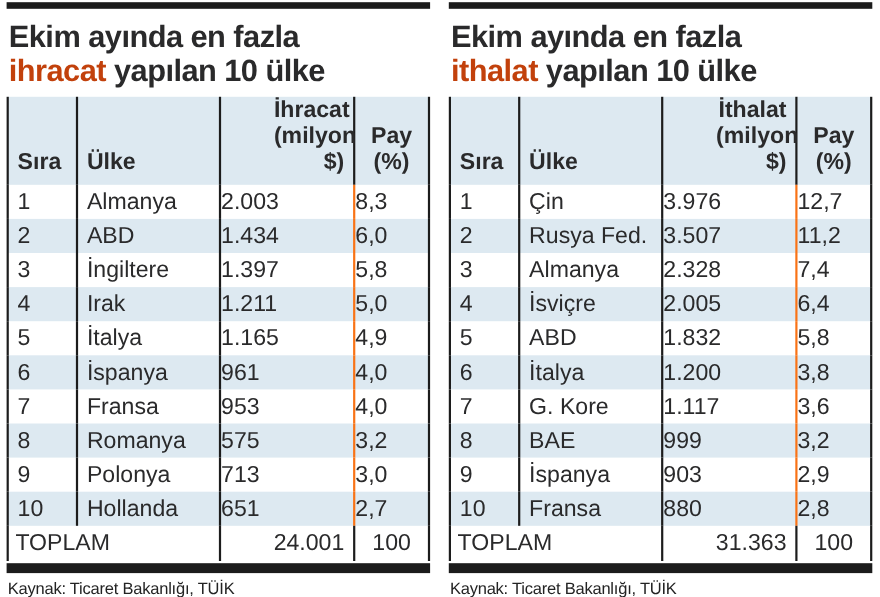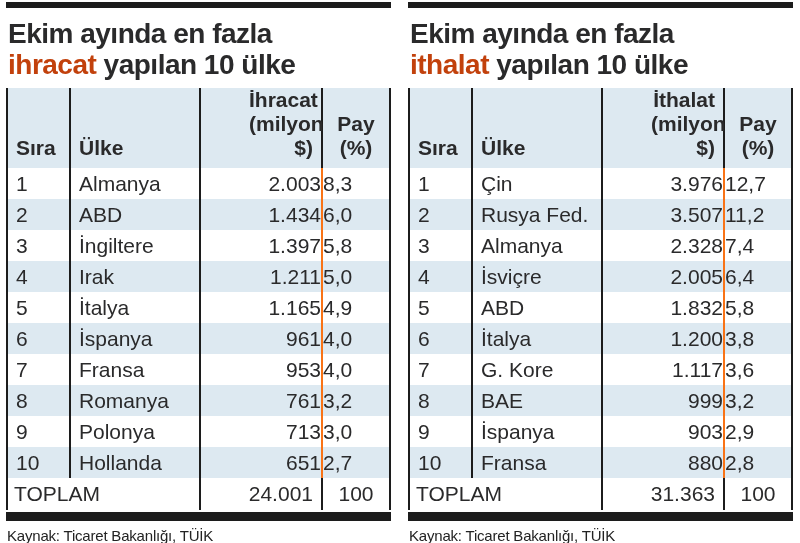--- a/index.html
+++ b/index.html
@@ -41,21 +41,21 @@
   th.c-rank    { text-align:left;  padding-left:8px; }
   th.c-country { text-align:left;  padding-left:8px; border-left:2px solid #1c1c1c; }
   th.c-value   { text-align:right; padding-right:8px; border-left:2px solid #1c1c1c;padding-left:48px; }
   th.c-share   { text-align:center; border-left:2px solid #1c1c1c; }
 
   tbody tr { height:31px; }
   tbody tr:nth-child(even) { background:#dde9f1; }
   tbody td { padding:0; }
   td.c-rank    { text-align:left;  padding-left:8px; }
   td.c-country { text-align:left;  padding-left:8px; border-left:2px solid #1c1c1c; }
-  td.c-value   { text-align:right; padding-right:0; border-left:2px solid #1c1c1c; }
+  td.c-value   { padding-right:0; border-left:2px solid #1c1c1c; }
   td.c-share   { border-left:2px solid #f97316; }
 
   tfoot tr { height:32px; }
   tfoot td.c-label { text-align:left; padding-left:6px; }
   tfoot td.c-value { text-align:right; padding-right:8px; border-left:2px solid #1c1c1c; }
   tfoot td.c-share { text-align:center; border-left:2px solid #1c1c1c;margin-top:16px; }
 
   .source {
     margin:6px 0 0 1px;
     font-size:15px; color:#232323; letter-spacing:-0.2px;
@@ -124,21 +124,21 @@
           </tr>
           <tr>
             <td class="c-rank">7</td>
             <td class="c-country">Fransa</td>
             <td class="c-value">953</td>
             <td class="c-share">4,0</td>
           </tr>
           <tr>
             <td class="c-rank">8</td>
             <td class="c-country">Romanya</td>
-            <td class="c-value">761</td>
+            <td class="c-value">575</td>
             <td class="c-share">3,2</td>
           </tr>
           <tr>
             <td class="c-rank">9</td>
             <td class="c-country">Polonya</td>
             <td class="c-value">713</td>
             <td class="c-share">3,0</td>
           </tr>
           <tr>
             <td class="c-rank">10</td>

